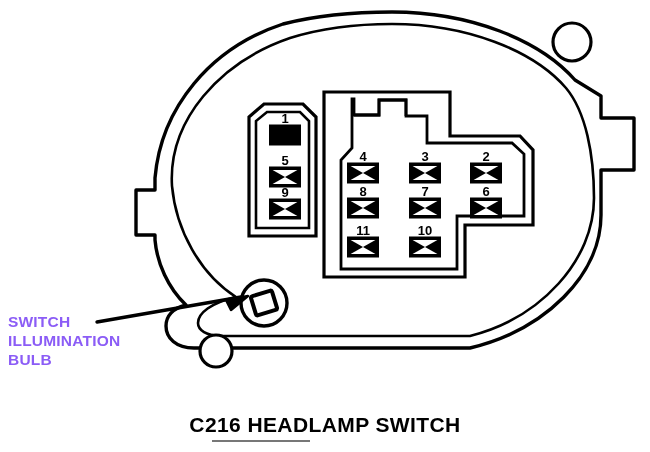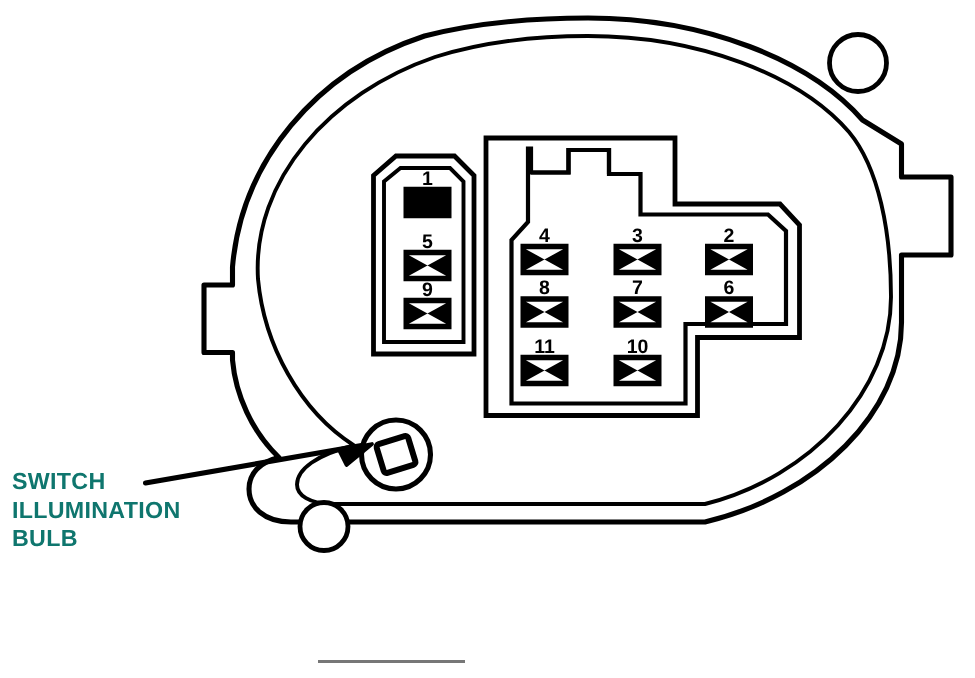--- a/index.html
+++ b/index.html
@@ -33,21 +33,21 @@
   .callout-text {
     position: absolute;
     left: 8px;
     top: 312px;
     width: 160px;
     font-family: "Liberation Sans", sans-serif;
     font-size: 15.5px;
     font-weight: bold;
     line-height: 19px;
     letter-spacing: 0.2px;
-    color: #0f766e;
+    color: #8b5cf6;
     white-space: pre;
   }
   .caption {
     position: absolute;
     left: 0;
     top: 413px;
     width: 650px;
     text-align: center;
     font-family: "Liberation Sans", sans-serif;
     font-size: 21px;
@@ -236,15 +236,16 @@
       <line x1="97" y1="322" x2="241" y2="297" stroke="#000000" stroke-width="3.4" stroke-linecap="round"></line>
       <polygon points="248,296 226,300 231,310" fill="#000000" stroke="#000000" stroke-width="2.5" stroke-linejoin="round"></polygon>
     </g>
 
   </svg>
 
   <div class="callout-text"><span>SWITCH</span>
 <span>ILLUMINATION</span>
 <span>BULB</span></div>
 
+  <div class="caption">C216 HEADLAMP SWITCH</div>
   <div class="caption-underline"></div>
 
 </div>
 
 </body></html>

